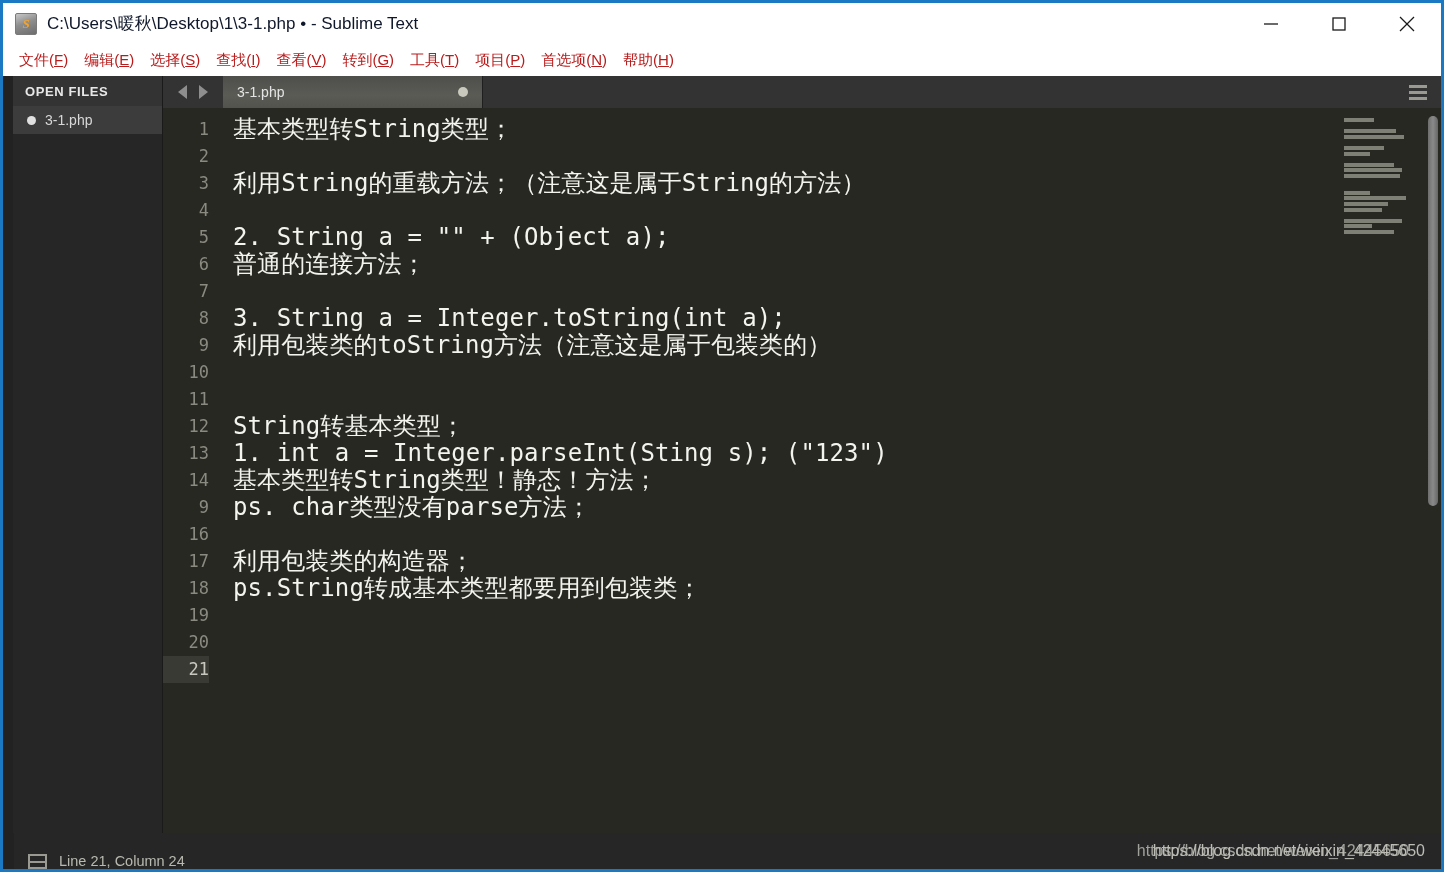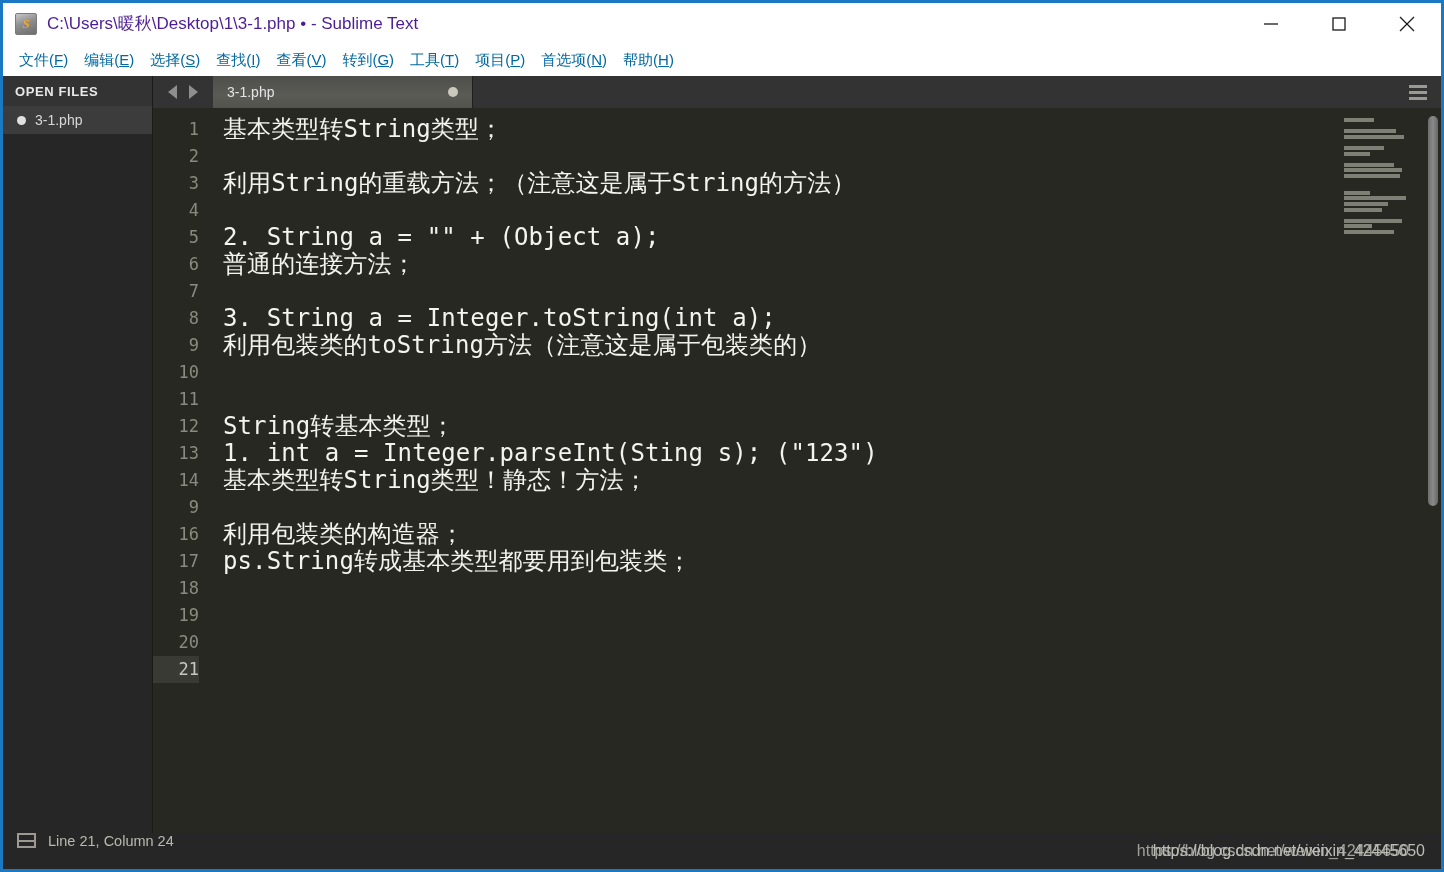--- a/index.html
+++ b/index.html
@@ -53,21 +53,21 @@
   #app-icon span {
     color: #f7a325;
     font-size: 13px;
     font-weight: bold;
     font-style: italic;
     line-height: 1;
     font-family: "Liberation Serif", serif;
   }
   #title-text {
     font-size: 17px;
-    color: #4c1d95;
+    color: #0f172a;
     white-space: nowrap;
     font-family: "Liberation Sans", sans-serif;
   }
   #win-controls {
     position: absolute;
     right: 0;
     top: 0;
     height: 41px;
     display: flex;
   }
@@ -86,33 +86,34 @@
     height: 32px;
     min-height: 32px;
     background: #ffffff;
     display: flex;
     align-items: center;
     padding-left: 8px;
     box-sizing: border-box;
   }
   .menu-item {
     font-size: 15px;
-    color: #0369a1;
+    color: #b91c1c;
     padding: 3px 8px;
     white-space: nowrap;
     font-family: "Liberation Sans", sans-serif;
   }
   .menu-item u { text-decoration: underline; }
 
   
   #body-area {
     flex: 1 1 auto;
     display: flex;
     min-height: 0;
     background: #737373;
+    margin-left: 10px;
   }
 
   
   #sidebar {
     width: 150px;
     min-width: 150px;
     background: #262626;
     display: flex;
     flex-direction: column;
     border-right: 1px solid #1a1a1a;
@@ -323,24 +324,25 @@
     border-radius: 5px;
     background: linear-gradient(to right, #6e6e6e 0%, #8a8a8a 50%, #666666 100%);
   }
 
   
   #statusbar {
     height: 36px;
     min-height: 36px;
     background: #262626;
     display: flex;
-    align-items: flex-start;
+    align-items: flex-end;
     position: relative;
     padding-left: 14px;
     box-sizing: border-box;
+    margin-left: 11px;
   }
   #layout-icon {
     width: 19px;
     height: 15px;
     box-sizing: border-box;
     border: 2px solid #9a9a92;
     margin-right: 12px;
     display: flex;
     align-items: center;
     flex: 0 0 auto;
@@ -482,20 +484,21 @@
               <div class="code-line">2. String a = "" + (Object a);</div>
               <div class="code-line">普通的连接方法；</div>
               <div class="code-line"></div>
               <div class="code-line">3. String a = Integer.toString(int a);</div>
               <div class="code-line">利用包装类的toString方法（注意这是属于包装类的）</div>
               <div class="code-line"></div>
               <div class="code-line"></div>
               <div class="code-line">String转基本类型；</div>
               <div class="code-line">1. int a = Integer.parseInt(Sting s); ("123")</div>
               <div class="code-line">基本类型转String类型！静态！方法；</div>
+              <div class="code-line">ps. char类型没有parse方法；</div>
               <div class="code-line"></div>
               <div class="code-line">利用包装类的构造器；</div>
               <div class="code-line">ps.String转成基本类型都要用到包装类；</div>
             </div>
         </div>
         <div id="minimap">
             <div class="mini-line" style="width: 30px;"></div>
             <div class="mini-line blank" style="width: 1px;"></div>
             <div class="mini-line" style="width: 52px;"></div>
             <div class="mini-line" style="width: 60px;"></div>

